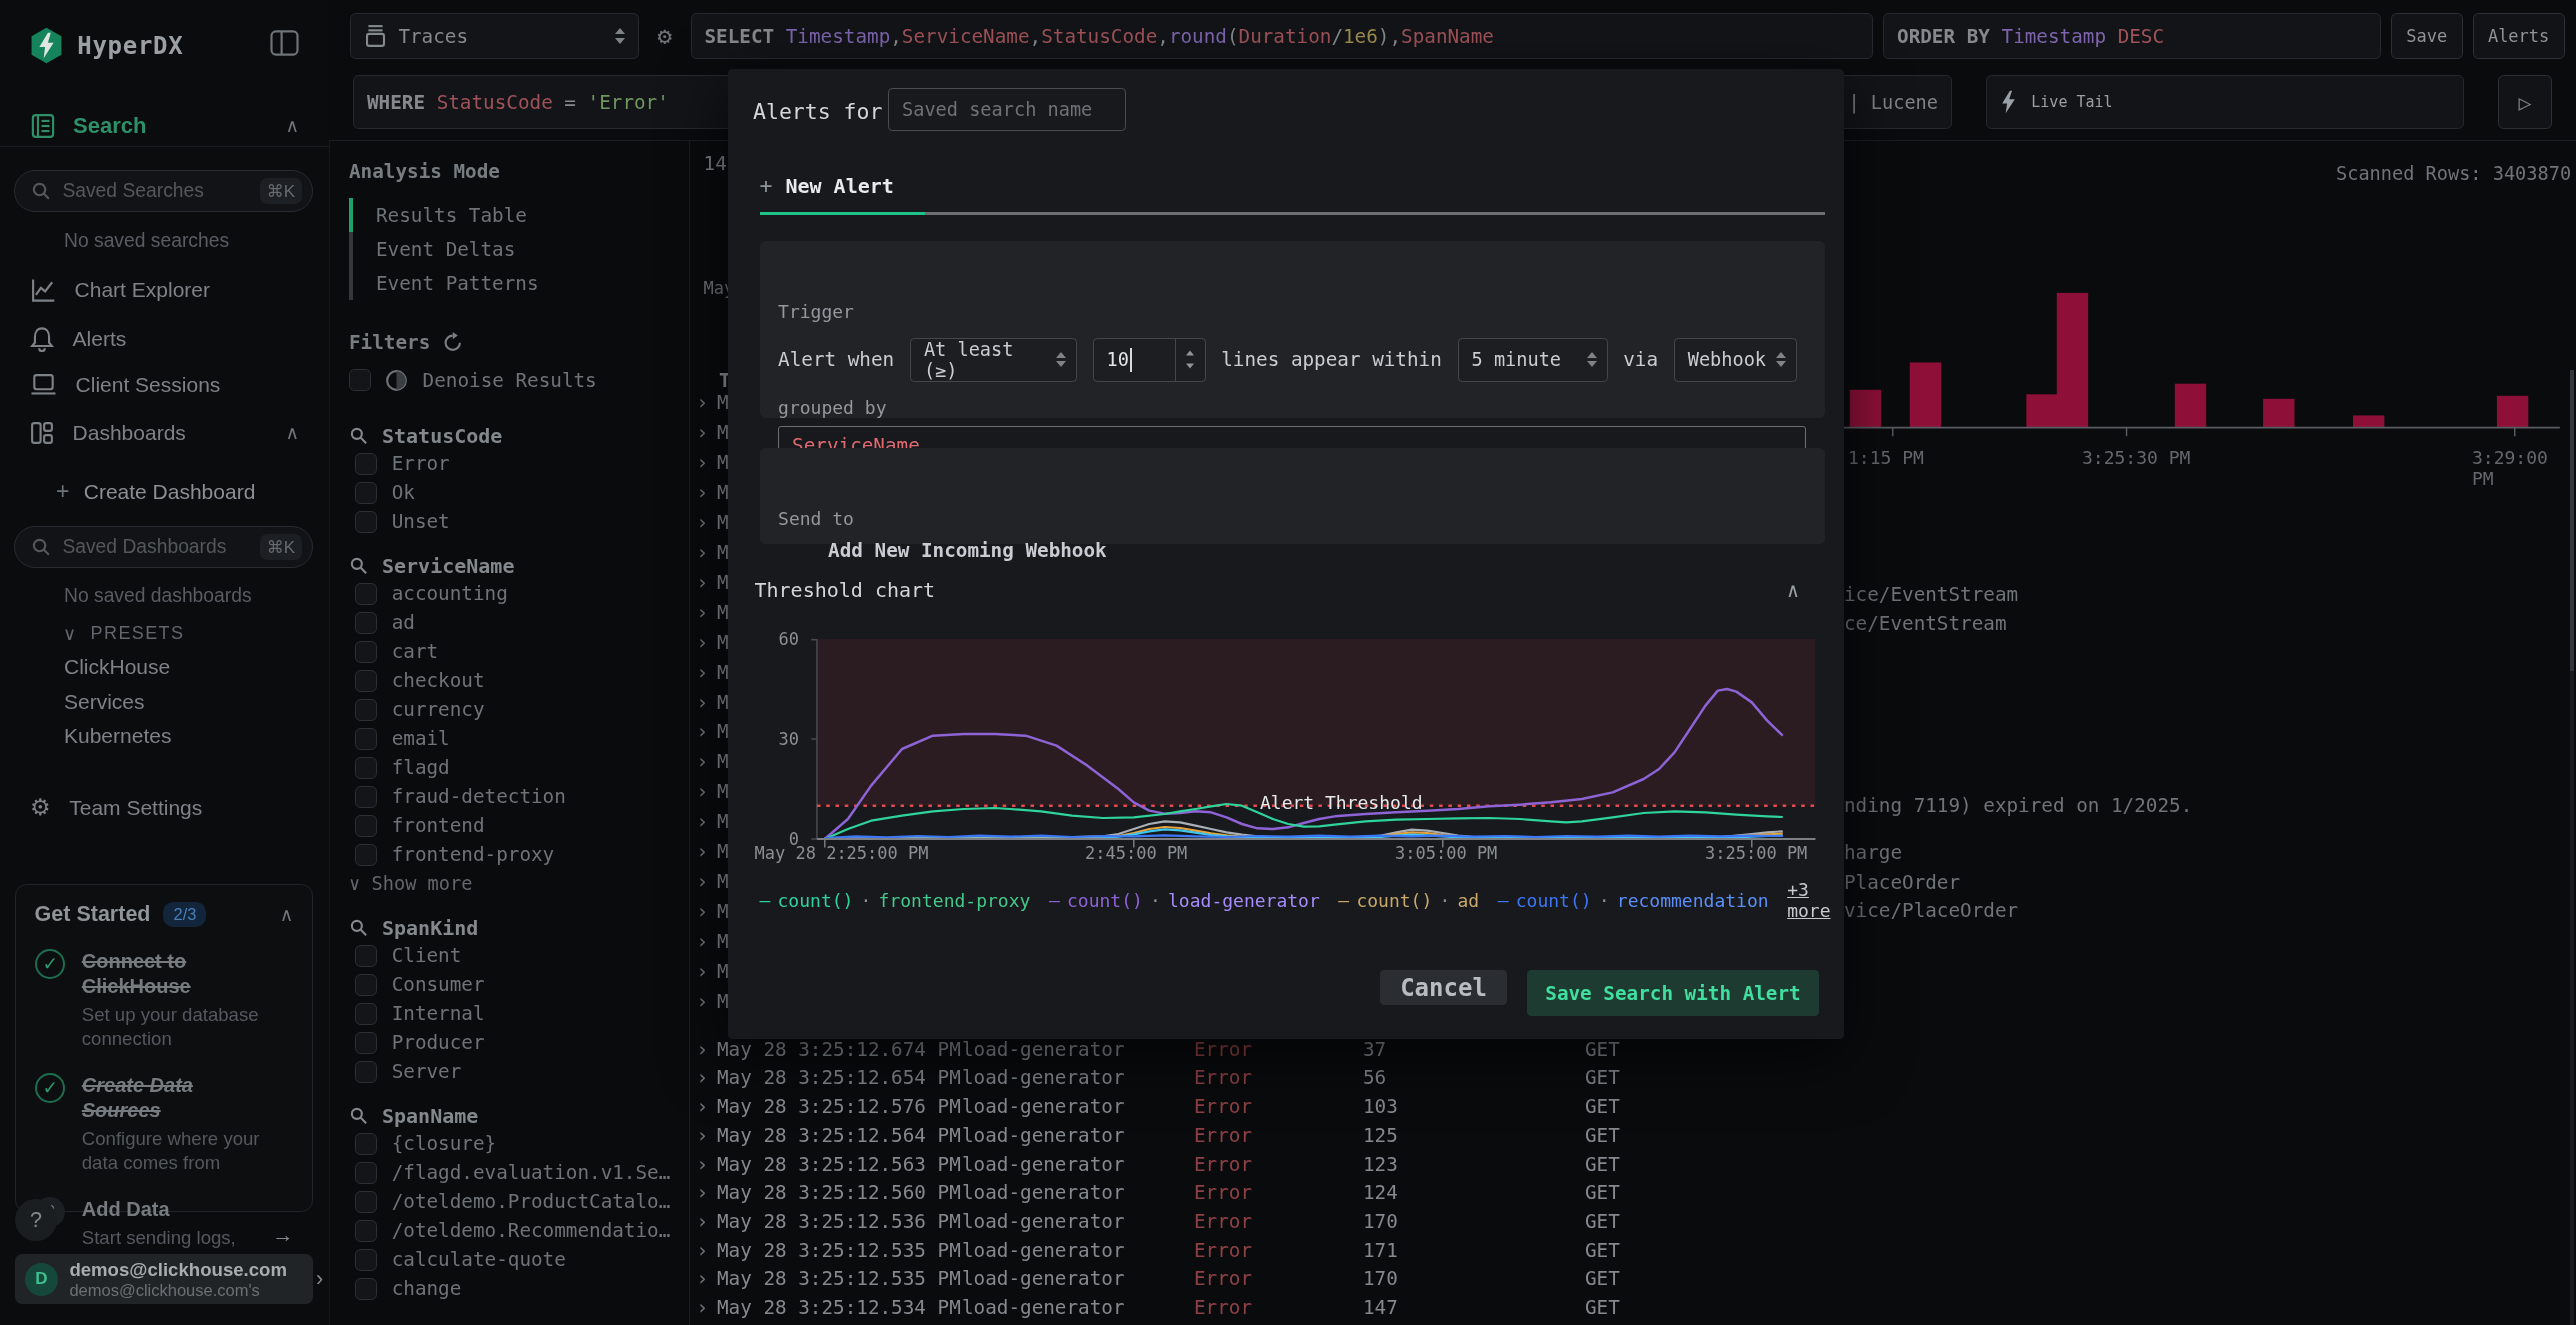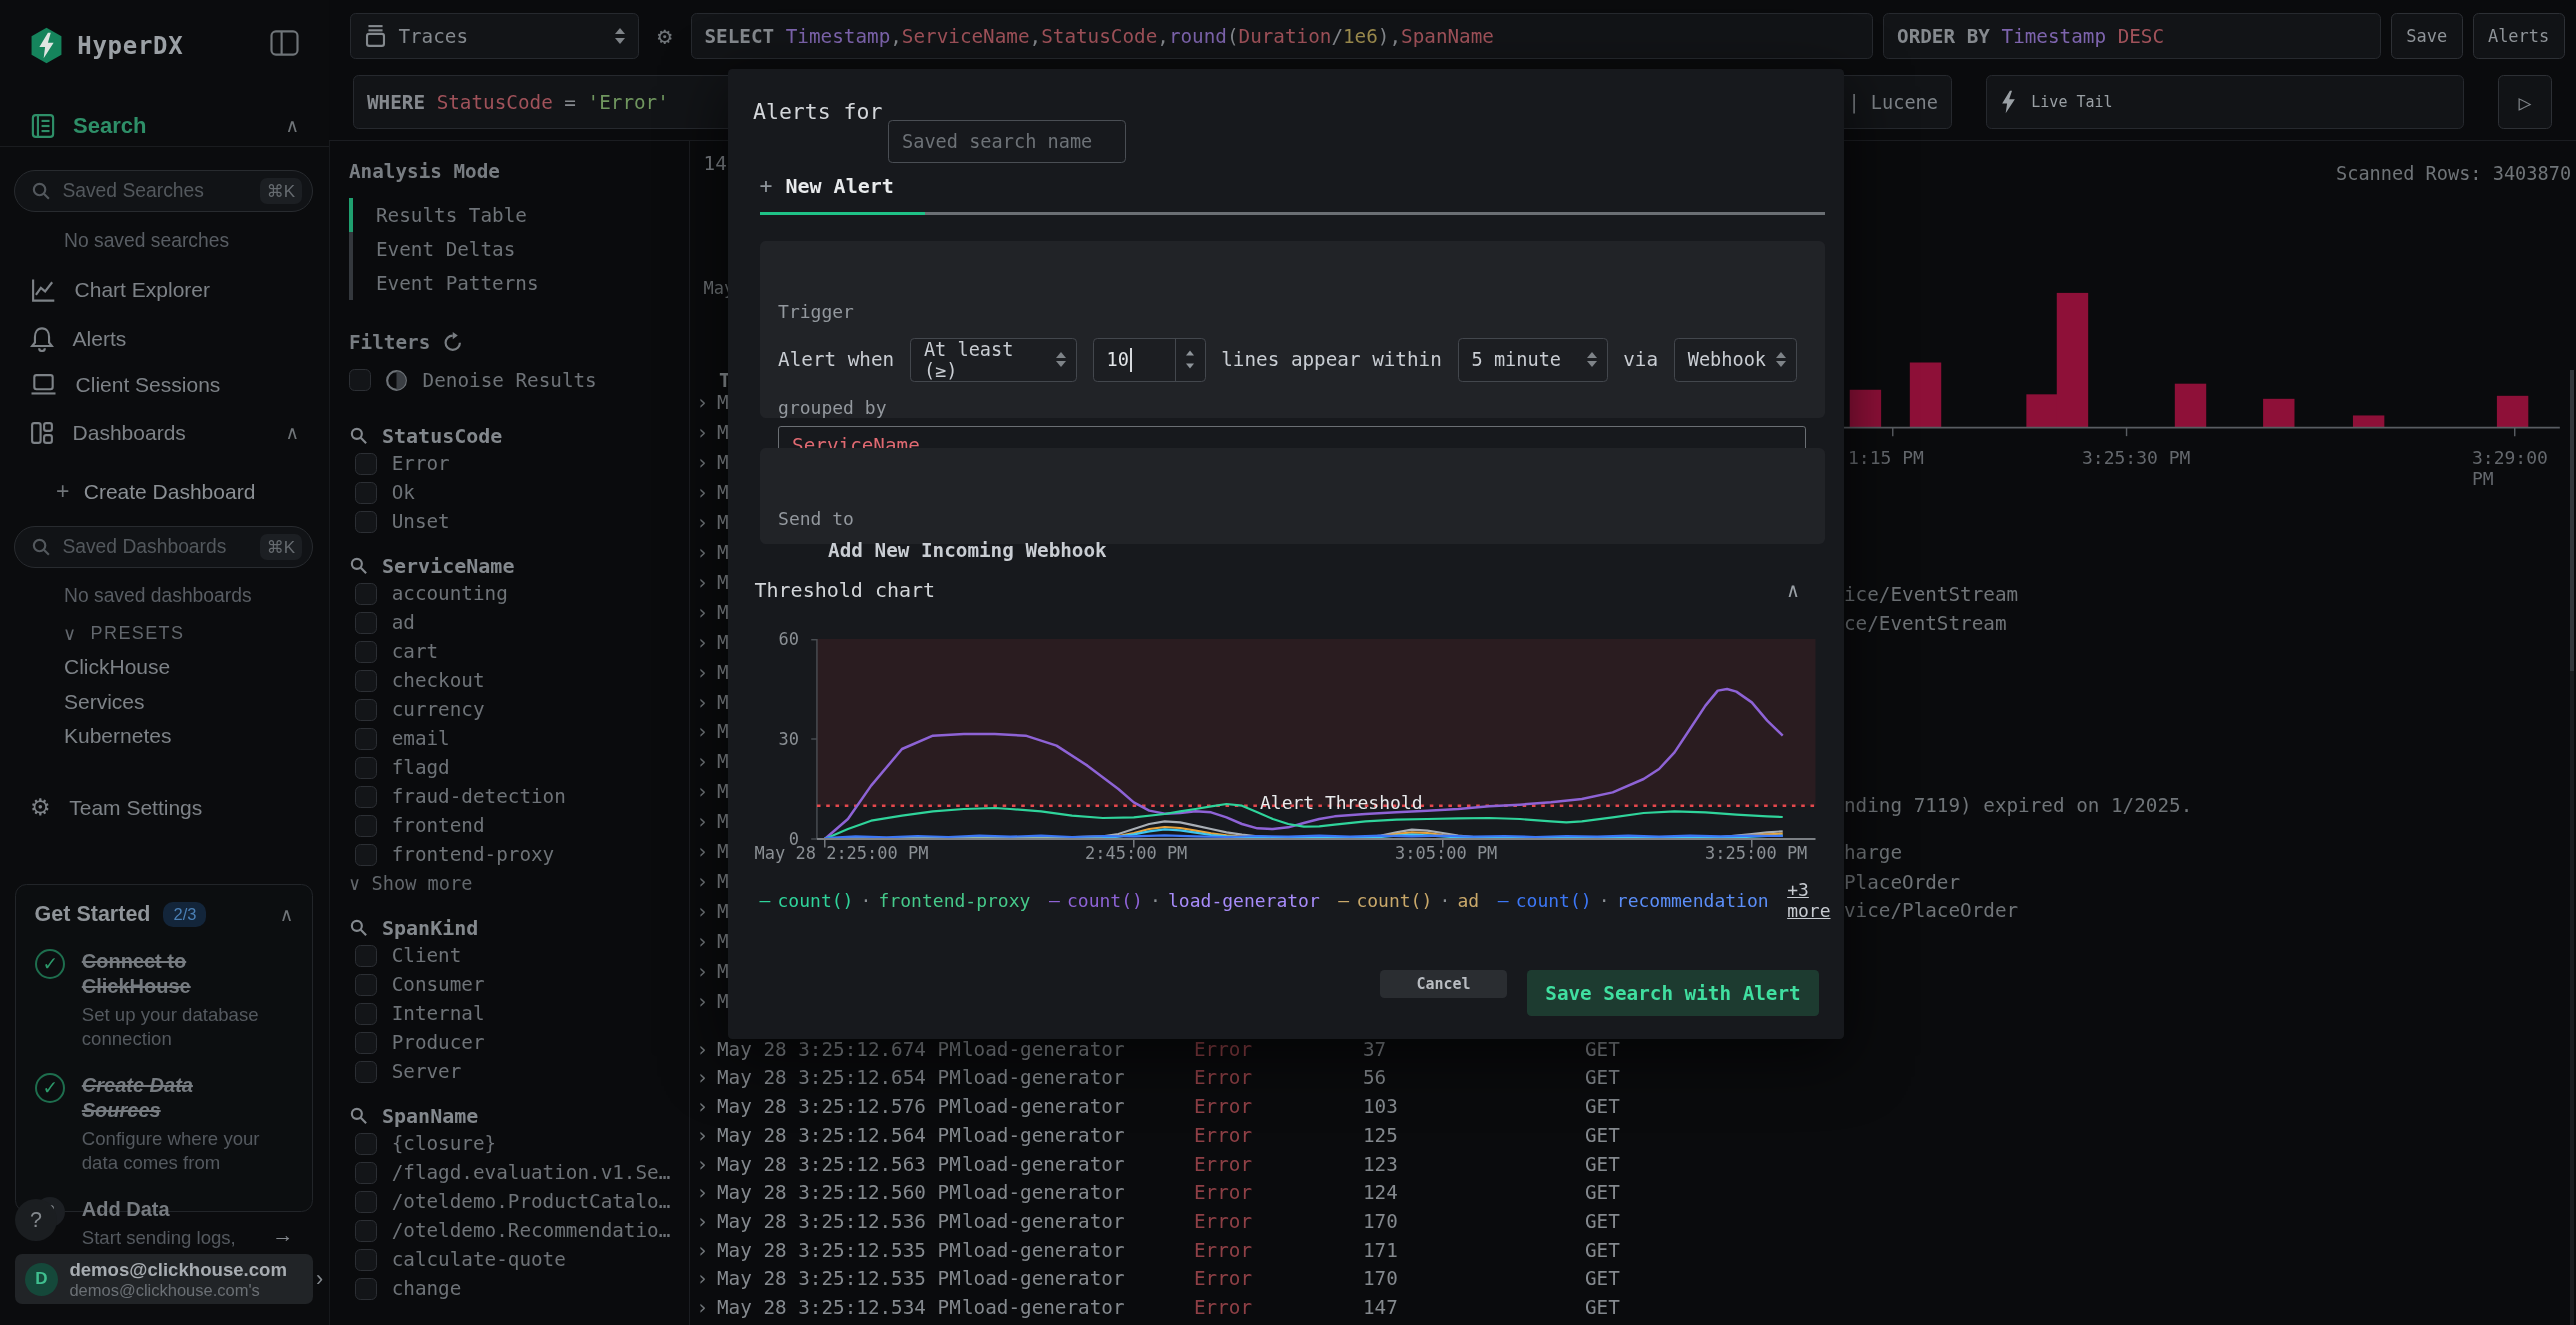--- a/index.html
+++ b/index.html
@@ -113,21 +113,21 @@
   .trow .c-dur{position:absolute;left:673px;}
   .trow .c-method{position:absolute;left:895px;}
   .vscroll{position:absolute;left:1880px;top:229px;width:4.3px;height:955px;background:#1a1c1f;}
   .vscroll .thumb{position:absolute;left:0;top:0;width:4.3px;height:301px;background:#33373c;}
 
   
   .modal{position:absolute;left:728px;top:69px;width:1116px;height:970px;background:#17191d;
          border-radius:4.3px;z-index:10;box-shadow:0 17px 64px rgba(0,0,0,.65);}
   .m-title{position:absolute;left:25px;top:30px;font-size:21.5px;color:#d3d6da;}
   .m-name-input{position:absolute;left:160px;top:18.6px;width:238px;height:43px;border:1.4px solid #4a4e54;
-                border-radius:4.3px;display:flex;align-items:center;padding:0 13px;box-sizing:border-box;margin-top:32px;}
+                border-radius:4.3px;display:flex;align-items:center;padding:0 13px;box-sizing:border-box;}
   .m-name-input .ph{font-size:18.6px;color:#6d7277;}
   .m-tab{position:absolute;left:31.5px;top:104px;display:flex;gap:13px;align-items:center;
          font-size:20px;font-weight:bold;color:#e8eaec;}
   .m-tab .plus{color:#8f959b;font-weight:normal;font-size:21.5px;}
   .tab-rail{position:absolute;left:31.5px;top:143px;width:1065px;height:2.9px;background:#6b6f74;}
   .tab-rail .on{position:absolute;left:0;top:0;width:165px;height:2.9px;background:#1fc287;}
   .m-section{position:absolute;left:31.5px;width:1065px;background:#212327;border-radius:5.7px;
              box-sizing:border-box;padding:15.7px 18.6px;}
   .sec-label{font-size:18px;color:#93989e;margin-top:44px;}
   .trig-row{display:flex;align-items:center;gap:15.7px;margin-top:16px;font-size:19.3px;color:#c9cdd3;}
@@ -148,22 +148,22 @@
   .send-sel{width:711px;height:40px;}
   .add-hook{margin-left:50px;font-size:19.3px;font-weight:bold;color:#c9cdd3;}
   .th-title{position:absolute;left:26.5px;top:509px;font-size:20px;color:#d3d6da;}
   .th-collapse{position:absolute;left:1059px;top:509px;font-size:20px;color:#9aa0a6;}
   .ylab{position:absolute;width:42px;text-align:right;font-size:17px;color:#8a8f94;}
   .xlab{position:absolute;top:774px;font-size:17px;color:#8a8f94;white-space:nowrap;}
   .legend{position:absolute;left:31.5px;top:810px;display:flex;gap:18.6px;font-size:18px;align-items:center;}
   .leg-item{display:flex;gap:7.2px;align-items:center;white-space:nowrap;}
   .leg-dot{color:#8a8f94;}
   .leg-more{color:#c6cad0;text-decoration:underline;}
-  .m-cancel{position:absolute;left:652px;top:901px;width:127px;height:28px;background:#2a2d31;
-            border-radius:4.3px;display:flex;align-items:center;justify-content:center;font-size:15px;
+  .m-cancel{position:absolute;left:652px;top:901px;width:127px;height:35px;background:#2a2d31;
+            border-radius:4.3px;display:flex;align-items:center;justify-content:center;font-size:24px;
             font-weight:bold;color:#b9bdc2;}
   .m-save{position:absolute;left:799px;top:901px;width:292px;height:46px;background:#1d3b30;
           border-radius:4.3px;display:flex;align-items:center;justify-content:center;font-size:19.3px;
           font-weight:bold;color:#40dfa0;}
   svg{display:block;}
 </style>
 </head>
 <body>
 
 <div class="stage">

